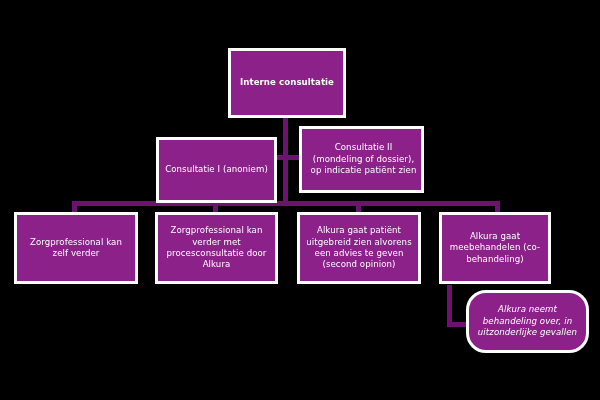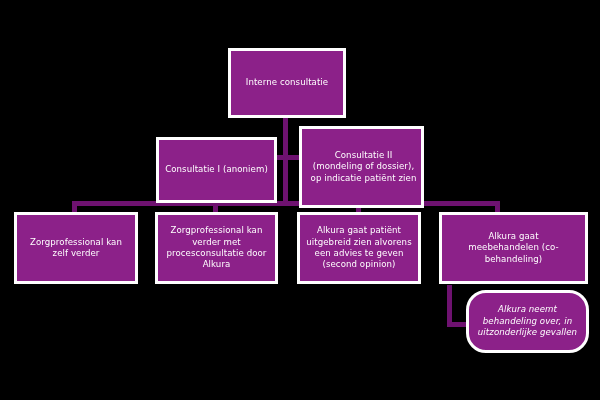--- a/index.html
+++ b/index.html
@@ -63,29 +63,29 @@
   <div class="conn" style="left:72px; top:201px; width:428px; height:5px;"></div>
 
   <div class="conn" style="left:72px; top:201px; width:5px; height:13px;"></div>
   <div class="conn" style="left:213px; top:201px; width:5px; height:13px;"></div>
   <div class="conn" style="left:356px; top:201px; width:5px; height:13px;"></div>
   <div class="conn" style="left:495px; top:201px; width:5px; height:13px;"></div>
 
   <div class="conn" style="left:447px; top:285px; width:5px; height:42px;"></div>
   <div class="conn" style="left:447px; top:322px; width:25px; height:5px;"></div>
 
-  <div class="node" style="left:228px; top:48px; width:118px; height:70px;">
+  <div class="node" style="left:228px; top:48px; width:118px; height:70px;font-weight:bold;">
     <span class="node-label">Interne consultatie</span>
   </div>
 
   <div class="node" style="left:156px; top:137px; width:121px; height:66px;">
     <span class="node-label">Consultatie I (anoniem)</span>
   </div>
 
-  <div class="node" style="left:299px; top:126px; width:125px; height:82px;padding-left:8px;">
+  <div class="node" style="left:299px; top:126px; width:125px; height:67px;padding-left:8px;">
     <span class="node-label">Consultatie II
 (mondeling of dossier),
 op indicatie patiënt zien</span>
   </div>
 
   <div class="node" style="left:14px; top:212px; width:124px; height:72px;">
     <span class="node-label">Zorgprofessional kan
 zelf verder</span>
   </div>
 
@@ -96,21 +96,21 @@
 Alkura</span>
   </div>
 
   <div class="node" style="left:297px; top:212px; width:124px; height:72px;">
     <span class="node-label">Alkura gaat patiënt
 uitgebreid zien alvorens
 een advies te geven
 (second opinion)</span>
   </div>
 
-  <div class="node" style="left:439px; top:212px; width:149px; height:72px;">
+  <div class="node" style="left:439px; top:212px; width:112px; height:72px;">
     <span class="node-label">Alkura gaat
 meebehandelen (co-
 behandeling)</span>
   </div>
 
   <div class="node italic" style="left:466px; top:290px; width:123px; height:63px;border-radius:20px;">
     <span class="node-label">Alkura neemt
 behandeling over, in
 uitzonderlijke gevallen</span>
   </div>

